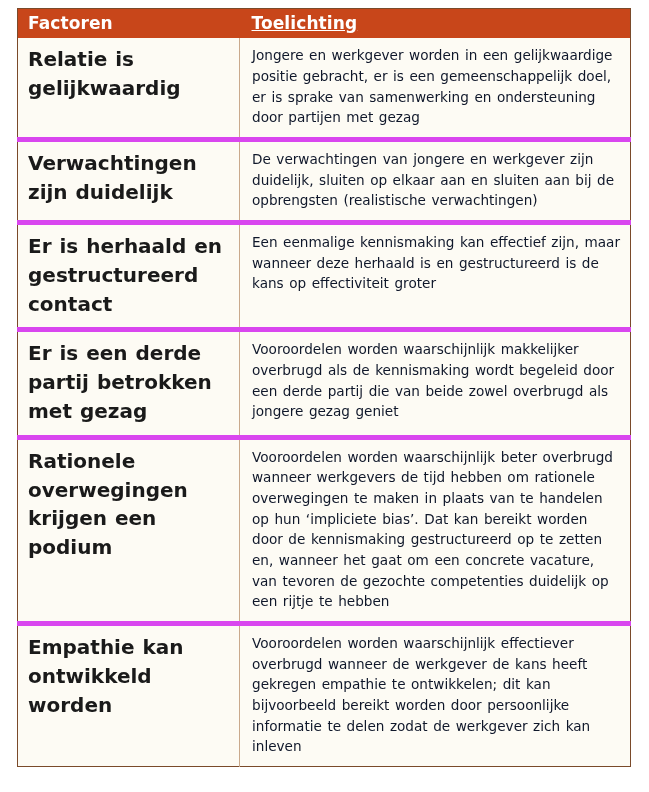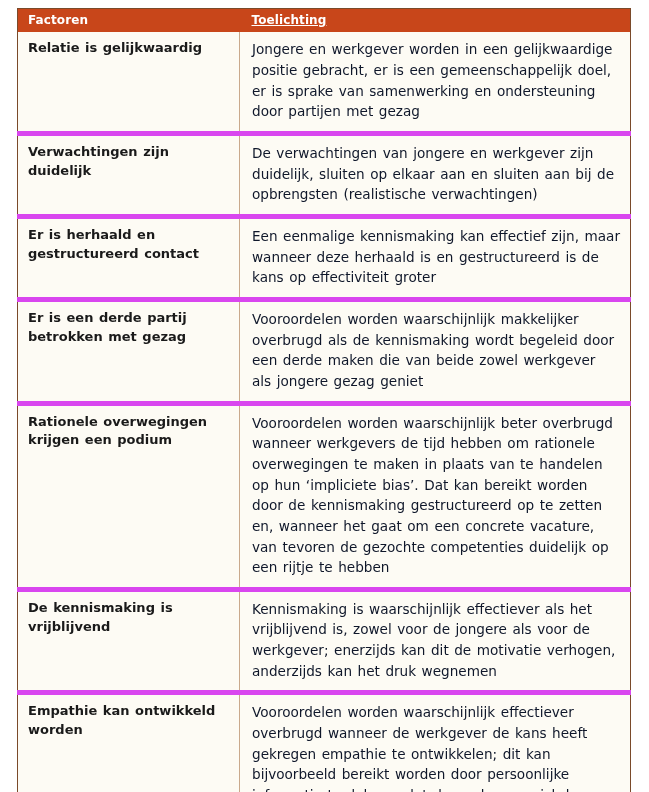--- a/index.html
+++ b/index.html
@@ -29,21 +29,21 @@
     background: #fdfbf4;
   }
 
   table.factor-table col.c-factor { width: 222px; }
   table.factor-table col.c-toel   { width: 391px; }
 
   thead tr.header-row th {
     background: #c8461a;
     color: #ffffff;
     font-weight: bold;
-    font-size: 12px;
+    font-size: 17px;
     text-align: left;
     padding: 4px 0 5px 10px;
     border: none;
     letter-spacing: 0.1px;
     vertical-align: middle;
     line-height: 1.2;
   }
   thead tr.header-row th.th-toel {
     padding-left: 12px;
     text-decoration: underline;
@@ -55,21 +55,21 @@
     vertical-align: top;
     background: #fdfbf4;
   }
   tbody tr.data-row:first-child > td {
     border-top: none;
   }
 
   td.cell-factor {
     padding: 7px 8px 9px 10px;
     font-weight: bold;
-    font-size: 13px;
+    font-size: 20px;
     color: #1a1a1a;
     line-height: 1.44;
     border-right: 1px solid #c9a98c;
     word-spacing: 1px;
   }
 
   td.cell-toel {
     padding: 7px 10px 9px 12px;
     font-weight: normal;
     font-size: 13.6px;
@@ -101,29 +101,25 @@
       <tr class="data-row">
         <td class="cell-factor">Verwachtingen zijn duidelijk</td>
         <td class="cell-toel">De verwachtingen van jongere en werkgever zijn duidelijk, sluiten op elkaar aan en sluiten aan bij de opbrengsten (realistische verwachtingen)</td>
       </tr>
       <tr class="data-row">
         <td class="cell-factor">Er is herhaald en gestructureerd contact</td>
         <td class="cell-toel">Een eenmalige kennismaking kan effectief zijn, maar wanneer deze herhaald is en gestructureerd is de kans op effectiviteit groter</td>
       </tr>
       <tr class="data-row">
         <td class="cell-factor">Er is een derde partij betrokken met gezag</td>
-        <td class="cell-toel">Vooroordelen worden waarschijnlijk makkelijker overbrugd als de kennismaking wordt begeleid door een derde maken die van beide zowel werkgever als jongere gezag geniet</td>
+        <td class="cell-toel">Vooroordelen worden waarschijnlijk makkelijker overbrugd als de kennismaking wordt begeleid door een derde partij die van beide zowel overbrugd als jongere gezag geniet</td>
       </tr>
       <tr class="data-row">
         <td class="cell-factor">Rationele overwegingen krijgen een podium</td>
         <td class="cell-toel">Vooroordelen worden waarschijnlijk beter overbrugd wanneer werkgevers de tijd hebben om rationele overwegingen te maken in plaats van te handelen op hun ‘impliciete bias’. Dat kan bereikt worden door de kennismaking gestructureerd op te zetten en, wanneer het gaat om een concrete vacature, van tevoren de gezochte competenties duidelijk op een rijtje te hebben</td>
-      </tr>
-      <tr class="data-row">
-        <td class="cell-factor">De kennismaking is vrijblijvend</td>
-        <td class="cell-toel">Kennismaking is waarschijnlijk effectiever als het vrijblijvend is, zowel voor de jongere als voor de werkgever; enerzijds kan dit de motivatie verhogen, anderzijds kan het druk wegnemen</td>
       </tr>
       <tr class="data-row">
         <td class="cell-factor">Empathie kan ontwikkeld worden</td>
         <td class="cell-toel">Vooroordelen worden waarschijnlijk effectiever overbrugd wanneer de werkgever de kans heeft gekregen empathie te ontwikkelen; dit kan bijvoorbeeld bereikt worden door persoonlijke informatie te delen zodat de werkgever zich kan inleven</td>
       </tr>
     </tbody>
   </table>
 </div>
 
 </body></html>

